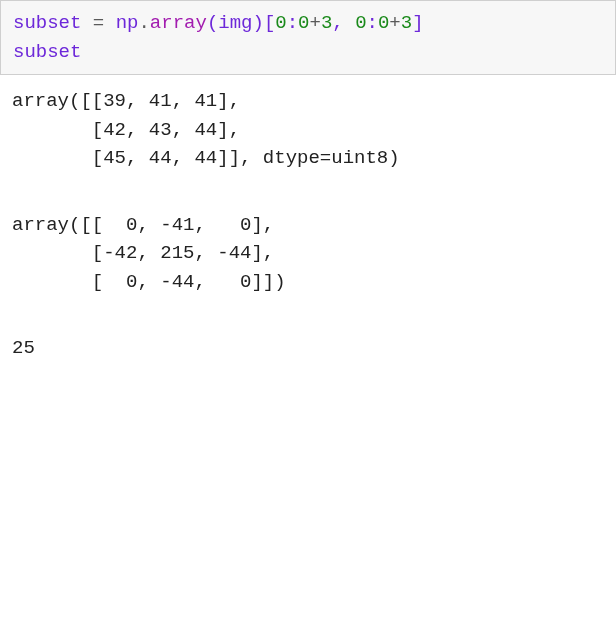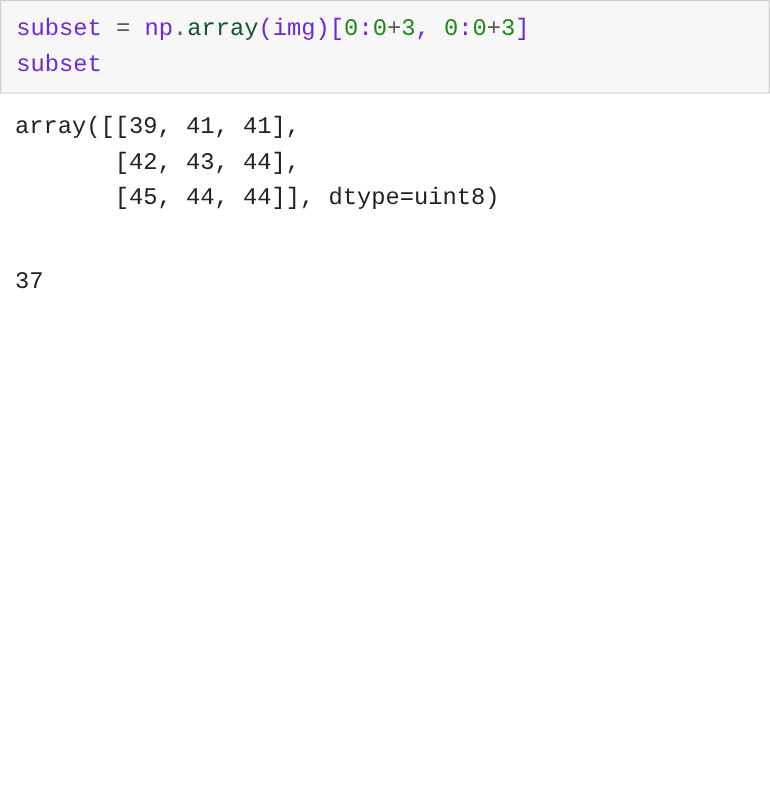--- a/index.html
+++ b/index.html
@@ -21,27 +21,30 @@
     white-space: pre;
   }
   .cell-output {
     background: #fff;
     padding: 12px 12px 26px 12px;
     white-space: pre;
   }
   .tok { display: inline; }
   .c-default { color: #6d28d9; }
   .c-op { color: #5a5a5a; }
-  .c-method { color: #14532d; }
+  .c-method { color: #a21caf; }
   .c-num { color: #1b8a1b; }
   .plain { color: #222; }
 </style>
 </head>
 <body>
 
 <div id="root">
     <div class="cell-input"><span class="tok c-default">subset </span><span class="tok c-op">=</span><span class="tok c-default"> np</span><span class="tok c-op">.</span><span class="tok c-method">array</span><span class="tok c-default">(img)[</span><span class="tok c-num">0</span><span class="tok c-default">:</span><span class="tok c-num">0</span><span class="tok c-op">+</span><span class="tok c-num">3</span><span class="tok c-default">, </span><span class="tok c-num">0</span><span class="tok c-default">:</span><span class="tok c-num">0</span><span class="tok c-op">+</span><span class="tok c-num">3</span><span class="tok c-default">]
 subset</span></div>
     <div class="cell-output plain">array([[39, 41, 41],
        [42, 43, 44],
        [45, 44, 44]], dtype=uint8)</div>
-    <div class="cell-output plain">37</div>
+    <div class="cell-output plain">array([[  0, -41,   0],
+       [-42, 215, -44],
+       [  0, -44,   0]])</div>
+    <div class="cell-output plain">25</div>
   </div>
 
 </body></html>

